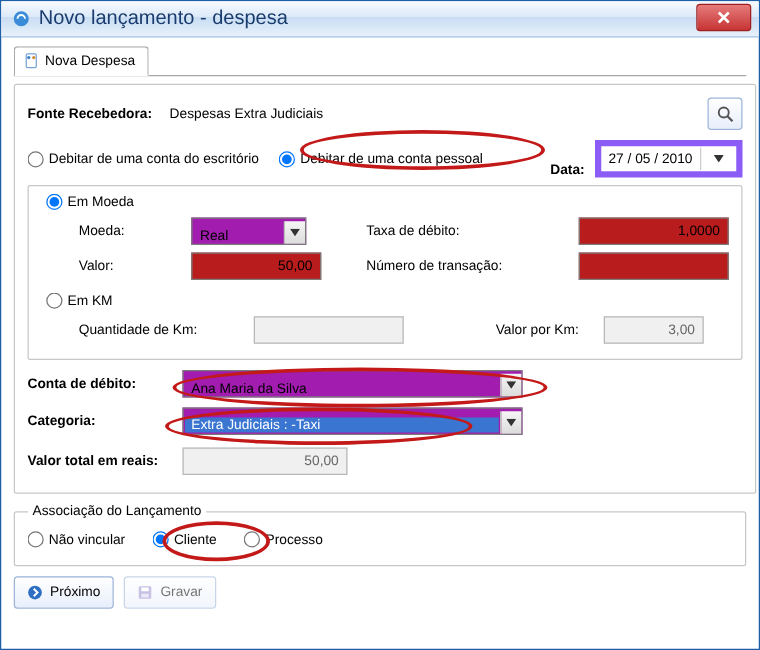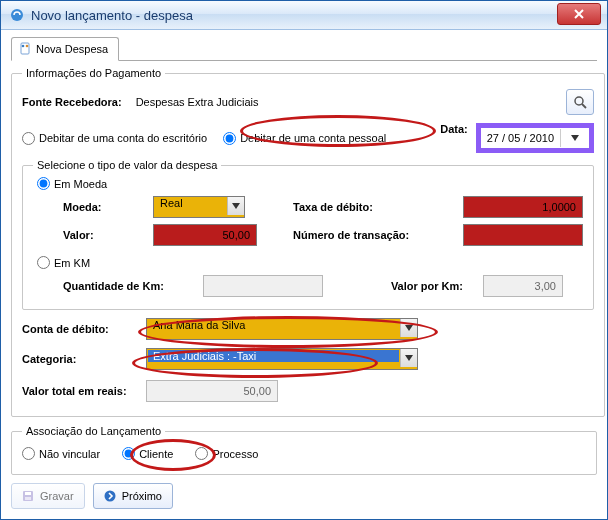--- a/index.html
+++ b/index.html
@@ -1,43 +1,43 @@
 <!DOCTYPE html>
 <html><head>
 <meta charset="utf-8">
 <style>
   html,body{margin:0;padding:0;font-family:Tahoma,Segoe UI,Arial,sans-serif;font-size:11px;color:#000;background:#fff}
   .window{width:608px;height:520px;border:1px solid #1f5fa8;box-sizing:border-box;position:relative;background:#fff;overflow:hidden}
   .titlebar{height:28px;background:linear-gradient(to bottom,#f7fbff 0%,#dbe9f9 45%,#c8ddf3 46%,#e8f1fb 100%);border-bottom:1px solid #9fbfe3;display:flex;align-items:center;padding:0 4px;position:relative}
   .titlebar .app-icon{width:16px;height:16px;margin:0 6px 0 4px;display:flex;align-items:center;justify-content:center}
-  .titlebar .title{color:#1a3c6e;font-size:13px}
+  .titlebar .title{color:#1a3c6e;font-size:16px}
   .titlebar .close{position:absolute;right:6px;top:2px;width:42px;height:20px;background:linear-gradient(to bottom,#e67b7b,#c73434);border:1px solid #a02020;border-radius:3px;display:flex;align-items:center;justify-content:center;color:#fff;font-weight:bold;font-size:12px}
   .client{padding:6px 10px 8px 10px}
   .tab-strip{height:24px;display:flex;align-items:flex-end;border-bottom:1px solid #a9a9a9;margin-bottom:6px}
   .tab{height:22px;border:1px solid #a9a9a9;border-bottom:1px solid #fff;background:#fff;display:flex;align-items:center;padding:0 10px 0 6px;gap:4px;border-top-left-radius:3px;border-top-right-radius:3px;margin-bottom:-1px}
   .tab .tab-icon{width:14px;height:14px}
   fieldset{border:1px solid #c7c7c7;border-radius:2px;margin:0 0 8px 0;padding:6px 10px 10px 10px}
   legend{padding:0 4px;color:#000}
   .row{display:flex;align-items:center;gap:6px;margin:4px 0}
   .bold{font-weight:bold}
   .sq-btn{width:26px;height:24px;border:1px solid #9cb4d8;background:linear-gradient(to bottom,#fff,#e7eefb);border-radius:3px;display:flex;align-items:center;justify-content:center}
   .radio,.radio *{cursor:default}
   .radio{display:flex;align-items:center;gap:4px;margin-right:16px}
   .radio input{margin:0}
   .date-input{display:flex;align-items:center;border:5px solid #8b5cf6;height:20px;background:#fff}
   .date-input span{padding:0 6px}
   .date-input .dd{width:16px;height:18px;border-left:1px solid #ccc;display:flex;align-items:center;justify-content:center}
-  .combo{display:flex;align-items:flex-start;border:1px solid #7a7a7a;height:20px;background:#eab308}
+  .combo{display:flex;align-items:flex-end;border:1px solid #7a7a7a;height:20px;background:#a21caf}
   .combo .val{flex:1;padding:0 6px;white-space:nowrap;overflow:hidden}
   .combo .dd{width:16px;height:18px;border-left:1px solid #bcbcbc;background:linear-gradient(to bottom,#f5f5f5,#dcdcdc);display:flex;align-items:center;justify-content:center}
   .textbox{border:1px solid #7a7a7a;height:20px;background:#b91c1c;padding:0 6px;display:flex;align-items:center;justify-content:flex-end}
   .textbox.ro{background:#f0f0f0;border-color:#b8b8b8;color:#666}
   .grid2{display:grid;grid-template-columns:70px 120px 150px 120px;gap:6px 20px;align-items:center;margin:6px 0 6px 30px}
   .grid-km{display:grid;grid-template-columns:120px 120px 120px 80px;gap:6px 20px;align-items:center;margin:6px 0 2px 30px}
-  .lbl{font-weight:bold}
+  .lbl{font-weight:normal}
   .combo.sel .val{background:#3a75d1;color:#fff;margin:1px;padding:0 5px}
   .ellipse{position:absolute;border:3px solid #c31919;border-radius:50%;pointer-events:none}
   .btnbar{display:flex;gap:8px;margin-top:4px}
   .btn{height:24px;border:1px solid #9cb4d8;background:linear-gradient(to bottom,#fff,#e7eefb);border-radius:3px;display:flex;align-items:center;padding:0 10px;gap:6px}
   .btn.disabled{opacity:.55}
   svg{display:block}
 </style>
 </head>
 <body>
 
@@ -65,21 +65,20 @@
               <rect x="3" y="1" width="8" height="11" rx="1" fill="#fff" stroke="#7aa3d6"></rect>
               <circle cx="5" cy="4" r="1.3" fill="#3b7fc4"></circle>
               <circle cx="9" cy="4" r="1.3" fill="#d68b2f"></circle>
             </svg>
         </span>
         <span>Nova Despesa</span>
       </div>
     </div>
 
     <fieldset>
-      <legend>Informações do Pagamento</legend>
 
       <div class="row" style="justify-content:space-between">
         <div style="display:flex;align-items:center;gap:14px">
           <span class="bold">Fonte Recebedora:</span>
           <span>Despesas Extra Judiciais</span>
         </div>
         <div class="sq-btn">
           <span>
             <svg width="14" height="14" viewBox="0 0 14 14">
                 <circle cx="6" cy="6" r="4" fill="none" stroke="#555" stroke-width="1.5"></circle>
@@ -93,36 +92,35 @@
         <div style="display:flex;align-items:center">
           <label class="radio">
             <input type="radio" name="deb" style="">
               <span>Debitar de uma conta do escritório</span>
           </label>
           <label class="radio">
             <input type="radio" name="deb" checked="" style="">
               <span>Debitar de uma conta pessoal</span>
           </label>
         </div>
-        <div style="display:flex;align-items:flex-start;gap:8px">
+        <div style="display:flex;align-items:flex-end;gap:8px">
           <span class="bold">Data:</span>
           <div class="date-input">
             <span>27 / 05 / 2010</span>
             <span class="dd">
               <svg width="8" height="6" viewBox="0 0 8 6">
                   <path d="M0 0h8L4 6z" fill="#333"></path>
                 </svg>
             </span>
           </div>
         </div>
         <div class="ellipse" style="left:218px;top:-8px;width:190px;height:26px"></div>
       </div>
 
       <fieldset style="margin-top:6px">
-        <legend>Selecione o tipo de valor da despesa</legend>
 
         <label class="radio" style="margin-left:4px">
           <input type="radio" name="tipo" checked="" style="">
             <span>Em Moeda</span>
         </label>
 
         <div class="grid2">
           <span class="lbl">Moeda:</span>
           <div class="combo" style="width:90px">
             <span class="val">Real</span>
@@ -213,34 +211,34 @@
         </label>
         <label class="radio">
           <input type="radio" name="assoc" style="">
             <span>Processo</span>
         </label>
       </div>
       <div class="ellipse" style="left:118px;top:2px;width:80px;height:26px"></div>
     </fieldset>
 
     <div class="btnbar">
+      <div class="btn">
+        <span>
+            <svg width="12" height="12" viewBox="0 0 12 12">
+              <circle cx="6" cy="6" r="5.5" fill="#2e6fc4"></circle>
+              <path d="M5 3l3 3-3 3" fill="none" stroke="#fff" stroke-width="1.6"></path>
+            </svg>
+          </span>
+        <span>Próximo</span>
+      </div>
       <div class="btn disabled">
         <span>
             <svg width="12" height="12" viewBox="0 0 12 12">
               <rect x="1" y="1" width="10" height="10" rx="1" fill="#9a8fcf"></rect>
               <rect x="3" y="2" width="6" height="3" fill="#fff"></rect>
               <rect x="3" y="7" width="6" height="3" fill="#d9d4f0"></rect>
             </svg>
           </span>
         <span>Gravar</span>
       </div>
-      <div class="btn">
-        <span>
-            <svg width="12" height="12" viewBox="0 0 12 12">
-              <circle cx="6" cy="6" r="5.5" fill="#2e6fc4"></circle>
-              <path d="M5 3l3 3-3 3" fill="none" stroke="#fff" stroke-width="1.6"></path>
-            </svg>
-          </span>
-        <span>Próximo</span>
-      </div>
     </div>
   </div>
 </div>
 
 </body></html>

